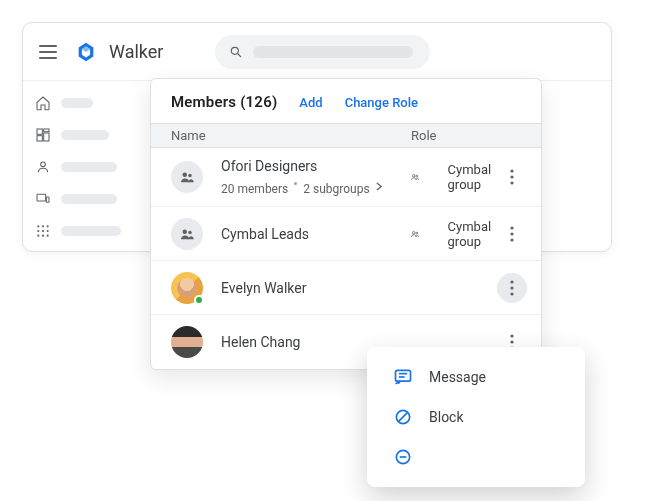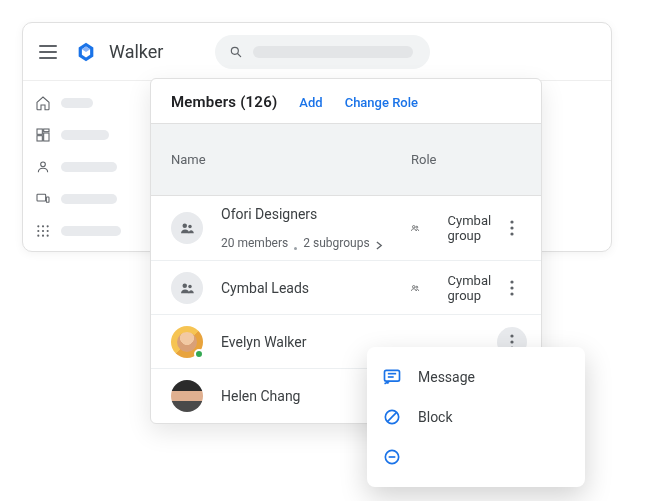--- a/index.html
+++ b/index.html
@@ -90,21 +90,21 @@
   }
   .members-title { font-size:15px; font-weight:600; color:#202124; letter-spacing:.2px; }
   .link-btn { font-size:13px; font-weight:500; color:#1a73e8; cursor:pointer; }
 
   .col-header {
     display:flex;
     align-items:flex-start;
     background:#f1f3f4;
     border-top:1px solid #e0e0e0;
     border-bottom:1px solid #e0e0e0;
-    padding: 28px 20px;
+    padding: 4px 20px;
     font-size:13px;
     color:#5f6368;
   }
   .col-name { width:240px; }
   .col-role { flex:1; }
 
   .row {
     display:flex;
     align-items:center;
     padding: 10px 14px 10px 20px;
@@ -121,21 +121,21 @@
   }
   .avatar-group { background:#e8eaed; }
   .presence-dot {
     position:absolute; right:-1px; bottom:-1px;
     width:10px;height:10px;border-radius:50%;
     background:#34a853; border:2px solid #fff;
   }
 
   .name-block { width:190px; }
   .name-primary { font-size:14px; color:#3c4043; }
-  .name-sub { font-size:12px; color:#5f6368; margin-top:14px; display:flex; align-items:flex-end; gap:6px; }
+  .name-sub { font-size:12px; color:#5f6368; margin-top:8px; display:flex; align-items:flex-start; gap:6px; }
   .name-sub .dot { width:3px;height:3px;border-radius:50%;background:#9aa0a6; }
 
   .role-cell { flex:1; display:flex; align-items:center; gap:8px; font-size:13px; }
   .role-manager { color:#188038; font-weight:500; }
   .role-group { color:#3c4043;gap:28px; }
 
   .kebab {
     width:30px;height:30px;border-radius:50%;
     display:flex;align-items:center;justify-content:center;
     cursor:pointer;
@@ -151,21 +151,21 @@
     top: 347px;
     width: 218px;
     background:#fff;
     border-radius:8px;
     box-shadow: 0 10px 28px rgba(0,0,0,0.18);
     padding: 10px 0;
     z-index: 10;
   }
   .dd-item {
     display:flex; align-items:center;
-    padding: 10px 15px;
+    padding: 10px 26px;
     gap: 16px;
     font-size:14px;
     color:#3c4043;
     cursor:pointer;
   }
 
   
   .av1{background:radial-gradient(circle at 40% 35%, #6b4226 0 35%, #8d5524 36% 60%, #c68642 61% 100%);}
   .av2{background:linear-gradient(135deg,#f6c453 0 50%,#e8a33d 51% 100%);position:relative;}
   .av2::after{content:"";position:absolute;inset:6px;border-radius:50%;background:radial-gradient(circle at 50% 30%,#f2c9a3 0 40%,#d9a077 41% 100%);}

